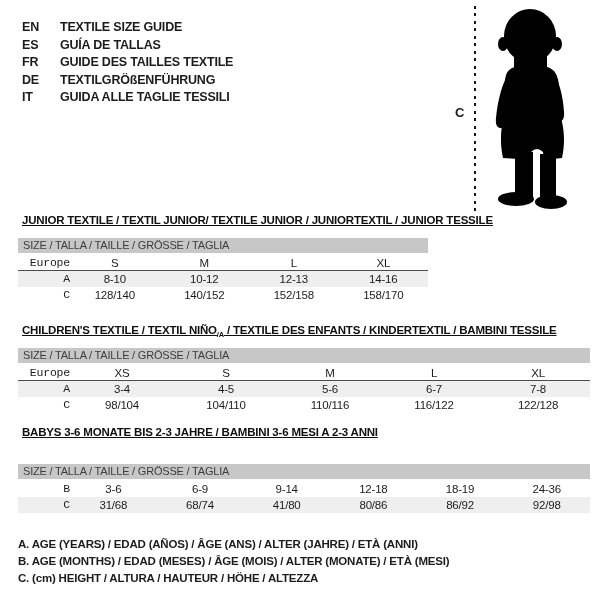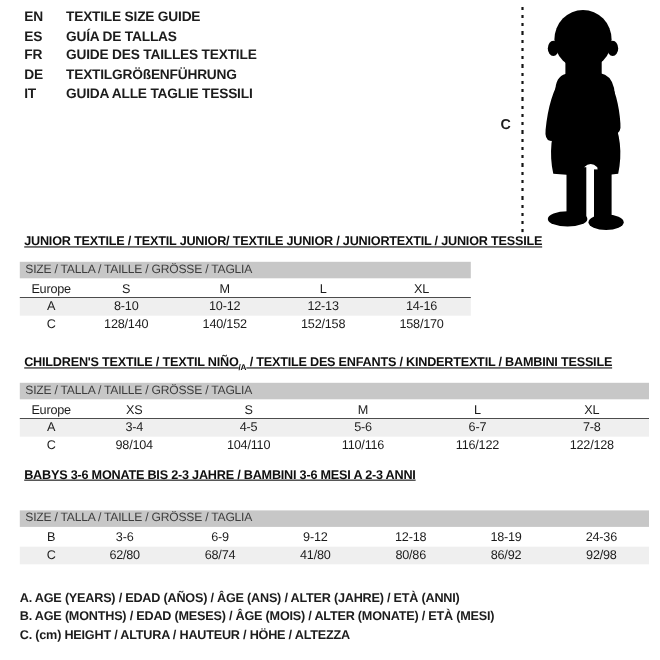--- a/index.html
+++ b/index.html
@@ -5,21 +5,21 @@
   * { box-sizing: border-box; margin: 0; padding: 0; }
   html, body { background: #ffffff; }
   body {
     width: 600px; height: 600px; position: relative; overflow: hidden;
     font-family: "Liberation Sans", sans-serif;
     color: #1c1c1c;
   }
   .abs { position: absolute; }
 
   
-  .langs { left: 22px; top: 7px; }
+  .langs { left: 22px; top: 19px; }
   .lang-item { display: flex; font-weight: bold; font-size: 12.5px; line-height: 17.5px; letter-spacing: -0.2px; }
   .lang-code { width: 38px; }
 
   
   .measure-line {
     left: 474px; top: 6px; width: 2px; height: 205px;
     background-image: repeating-linear-gradient(to bottom, #161616 0 3px, transparent 3px 7.5px);
   }
   .measure-label { left: 455px; top: 105px; font-weight: bold; font-size: 13px; }
   .silhouette { left: 486px; top: 6px; }
@@ -30,21 +30,21 @@
   .size-table { }
   .size-bar {
     background: var(--bar, #c7c7c7);
     height: 15px; line-height: 15px; font-size: 11px; color: #3d3d3d;
     padding-left: 5px; margin-bottom: 2px; letter-spacing: -0.2px;
   }
   .trow { display: flex; height: 16px; line-height: 16px; font-size: 11.5px; letter-spacing: -0.2px; }
   .trow.rule { border-bottom: 1.5px solid var(--rule, #4c4c4c); }
   .trow.shaded { background: var(--row_shaded, #efefef); }
   .cell { flex: 1; text-align: center; }
-  .cell.label { flex: 0 0 52px; text-align: center; padding-left: 5px; }
+  .cell.label { flex: 0 0 52px; text-align: right; padding-left: 5px; font-family: Liberation Mono, monospace; }
 
   
   .footnotes { left: 18px; top: 536px; }
   .footnote { font-weight: bold; font-size: 11.5px; line-height: 17px; letter-spacing: -0.2px; }
 
   .t1 { left: 18px; top: 238px; width: 410px; }
   .t1-title { left: 22px; top: 212px; }
   .t2 { left: 18px; top: 348px; width: 572px; }
   .t2-title { left: 22px; top: 322px; }
   .t3 { left: 18px; top: 464px; width: 572px; }
@@ -156,28 +156,28 @@
 
 <div class="abs tbl-title t3-title">
   <div>BABYS 3-6 MONATE BIS 2-3 JAHRE / BAMBINI 3-6 MESI A 2-3 ANNI</div>
 </div>
 <div class="abs size-table t3">
   <div class="size-bar">SIZE / TALLA / TAILLE / GRÖSSE / TAGLIA</div>
   <div class="trow">
     <span class="cell label">B</span>
     <span class="cell">3-6</span>
     <span class="cell">6-9</span>
-    <span class="cell">9-12</span>
+    <span class="cell">9-14</span>
     <span class="cell">12-18</span>
     <span class="cell">18-19</span>
     <span class="cell">24-36</span>
   </div>
   <div class="trow shaded">
     <span class="cell label">C</span>
-    <span class="cell">62/80</span>
+    <span class="cell">31/68</span>
     <span class="cell">68/74</span>
     <span class="cell">41/80</span>
     <span class="cell">80/86</span>
     <span class="cell">86/92</span>
     <span class="cell">92/98</span>
   </div>
 </div>
 
 <div class="abs footnotes">
   <div class="footnote">A. AGE (YEARS) / EDAD (AÑOS) / ÂGE (ANS) / ALTER (JAHRE) / ETÀ (ANNI)</div>

